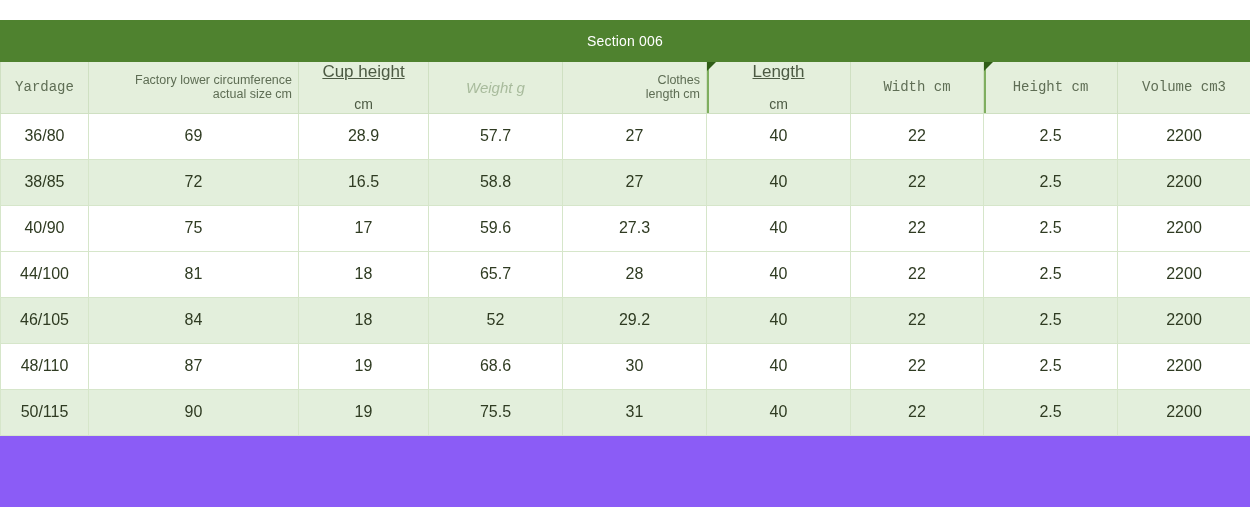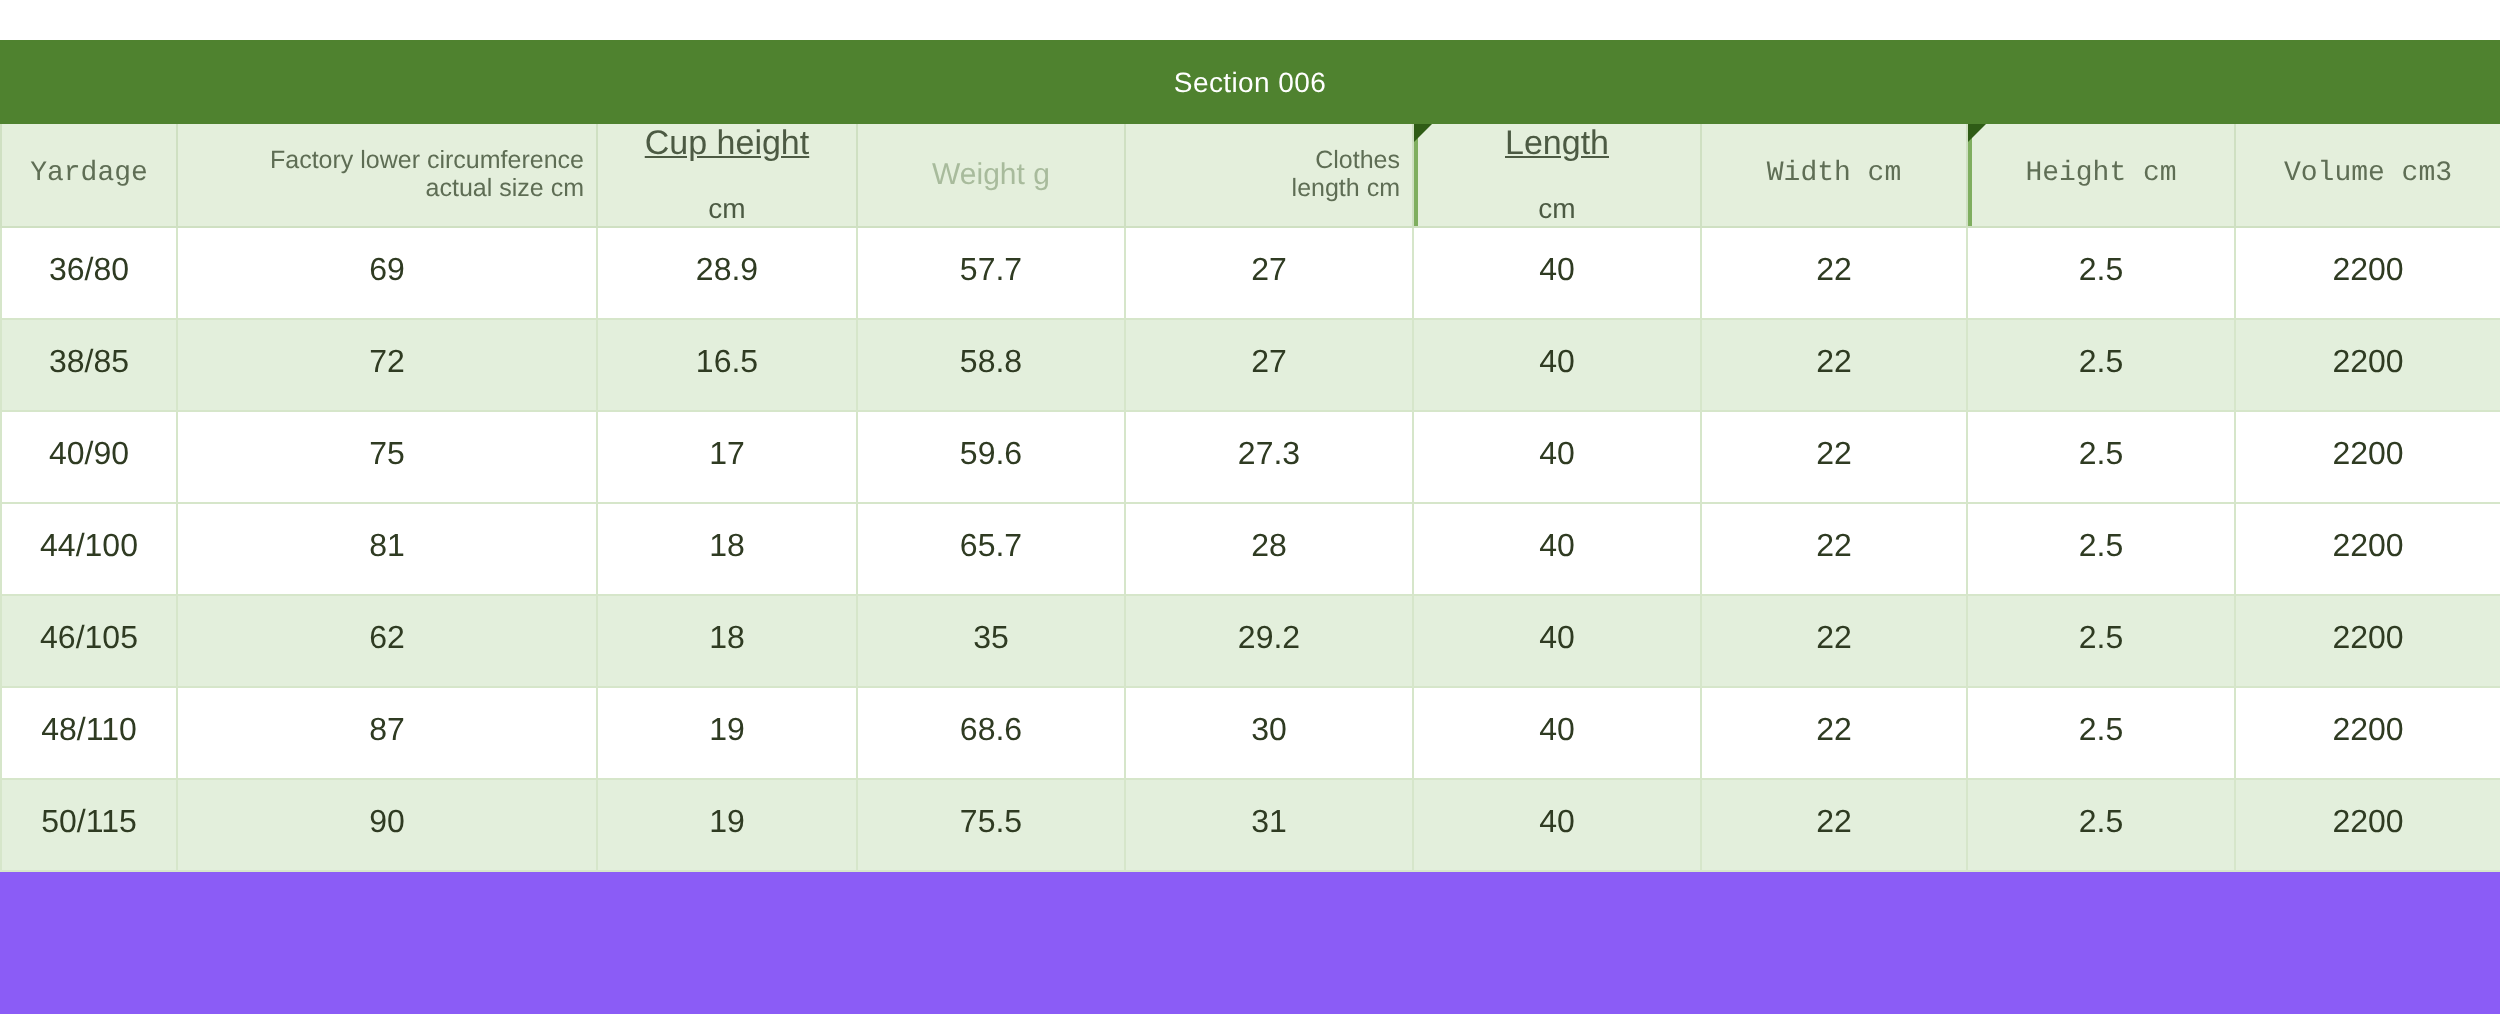--- a/index.html
+++ b/index.html
@@ -80,20 +80,21 @@
   .h-plain {
     font-size: 14px;
     color: #5f6e55;
     display: block;
     font-family: Liberation Mono, monospace;
   }
   .h-faded {
     font-size: 15px;
     color: #a8bb9c;
     display: block;
+    font-style: italic;
   }
   .h-big {
     font-size: 17px;
     color: #4c5a43;
     display: block;
     line-height: 1.0;
     text-decoration: underline;
   }
   .h-unit {
     font-size: 14px;
@@ -249,23 +250,23 @@
           <td>18</td>
           <td>65.7</td>
           <td>28</td>
           <td>40</td>
           <td>22</td>
           <td>2.5</td>
           <td>2200</td>
         </tr>
         <tr class="stripe">
           <td class="first-col">46/105</td>
-          <td>62</td>
+          <td>84</td>
           <td>18</td>
-          <td>35</td>
+          <td>52</td>
           <td>29.2</td>
           <td>40</td>
           <td>22</td>
           <td>2.5</td>
           <td>2200</td>
         </tr>
         <tr>
           <td class="first-col">48/110</td>
           <td>87</td>
           <td>19</td>

